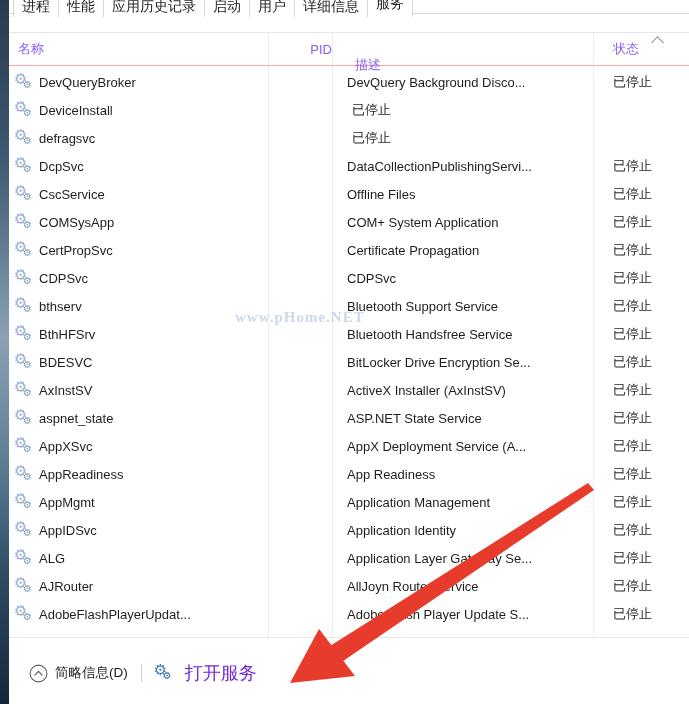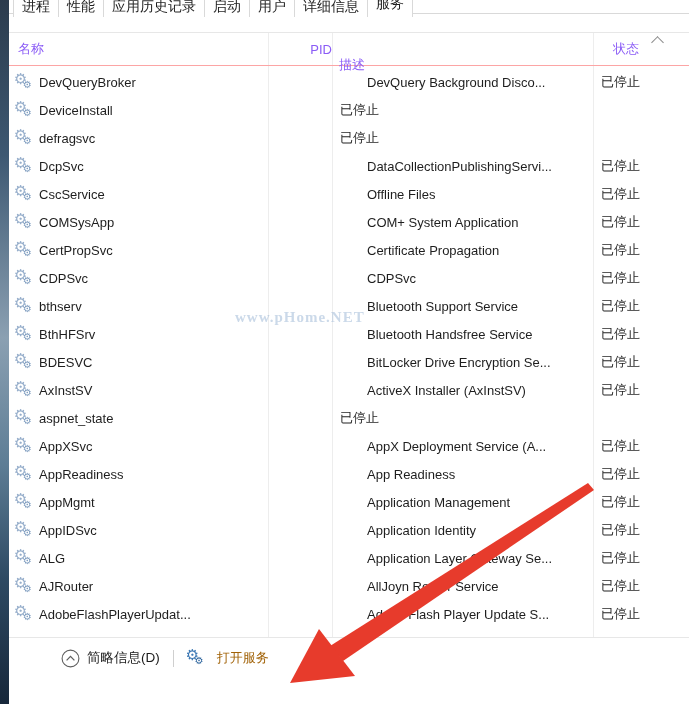--- a/index.html
+++ b/index.html
@@ -32,57 +32,57 @@
   .colsep{position:absolute;top:0;bottom:0;width:1px;background:#ededed;z-index:0;}
   .sep1{left:259px}.sep2{left:323px}.sep3{left:584px}
   .thead{
     position:relative;display:grid;grid-template-columns:259px 64px 261px 1fr;
     height:33px;box-sizing:border-box;border-bottom:1px solid #fca5a5;
     align-items:center;color:#8b5cf6;font-size:13px;z-index:1;
   }
   .th{white-space:nowrap;overflow:hidden;}
   .th-name{padding-left:9px;}
   .th-pid{padding-left:10px;text-align:right;}
-  .th-desc{padding-left:7px;margin-top:32px;}
+  .th-desc{padding-left:23px;margin-top:32px;}
   .th-status{padding-left:20px;}
   .sort-chevron{
     position:absolute;left:644px;top:5px;width:8px;height:8px;
     border-top:1px solid #8a8a8a;border-right:1px solid #8a8a8a;
     transform:rotate(-45deg);
   }
   .tbody{position:relative;z-index:1;padding-top:2px;}
   .trow{
     display:grid;grid-template-columns:259px 64px 261px 1fr;height:28px;
     align-items:center;font-size:13px;color:#1e1e1e;
   }
   .cell{white-space:nowrap;overflow:hidden;}
   .c-name{padding-left:5px;display:flex;align-items:center;}
   .c-pid{padding-left:10px;}
-  .c-desc{padding-left:15px;margin-left:20px;}
-  .c-status{padding-left:8px;font-family:Liberation Mono, monospace;}
+  .c-desc{padding-left:15px;}
+  .c-status{padding-left:20px;font-family:Liberation Mono, monospace;}
   
   .gear{position:relative;width:20px;height:20px;display:inline-block;flex:0 0 20px;margin-right:5px;}
   .gear .g1{position:absolute;left:0;top:0;font-size:15px;line-height:15px;color:#96aecb;font-family:"DejaVu Sans",sans-serif;}
   .gear .g2{position:absolute;left:9px;top:8px;font-size:10px;line-height:10px;color:#7e9cbf;font-family:"DejaVu Sans",sans-serif;}
   .gear.blue .g1{color:#3f7ab5;}
   .gear.blue .g2{color:#2f669e;}
   
   .watermark{
     position:absolute;left:226px;top:276px;font-size:15px;font-weight:bold;
     color:rgba(146,176,208,0.48);letter-spacing:1px;z-index:2;font-family:Liberation Serif, serif;
   }
   
   .footer{position:absolute;left:9px;right:0;top:639px;height:65px;background:#fff;}
-  .footer-row{position:absolute;left:0;top:8px;right:0;height:22px;display:flex;align-items:center;padding-left:32px;}
+  .footer-row{position:absolute;left:0;top:23px;right:0;height:22px;display:flex;align-items:center;}
   .collapse-btn{display:flex;align-items:center;margin-left:20px;cursor:default;}
   .collapse-btn svg{display:block;}
   .collapse-label{margin-left:7px;font-size:13.5px;color:#1a1a1a;white-space:nowrap;}
   .vdivider{width:1px;height:17px;background:#cfcfcf;margin:0 12px 0 13px;}
   .open-services{display:flex;align-items:center;cursor:default;}
-  .open-services .label{margin-left:6px;font-size:13px;color:#a16207;white-space:nowrap;}
+  .open-services .label{margin-left:6px;font-size:18px;color:#6d28d9;white-space:nowrap;}
   
   .arrow-overlay{position:absolute;left:0;top:0;z-index:10;pointer-events:none;}
 </style>
 </head>
 <body>
 
 <div class="left-strip"></div>
 
 <div class="tabbar">
   <div class="tabs-row">
@@ -267,20 +267,21 @@
       </div>
       <div class="trow">
         <div class="cell c-name">
           <span class="gear">
             <span class="g1">⚙</span>
             <span class="g2">⚙</span>
           </span>
           <span>aspnet_state</span>
         </div>
         <div class="cell c-pid"></div>
+        <div class="cell c-desc">ASP.NET State Service</div>
         <div class="cell c-status">已停止</div>
       </div>
       <div class="trow">
         <div class="cell c-name">
           <span class="gear">
             <span class="g1">⚙</span>
             <span class="g2">⚙</span>
           </span>
           <span>AppXSvc</span>
         </div>

